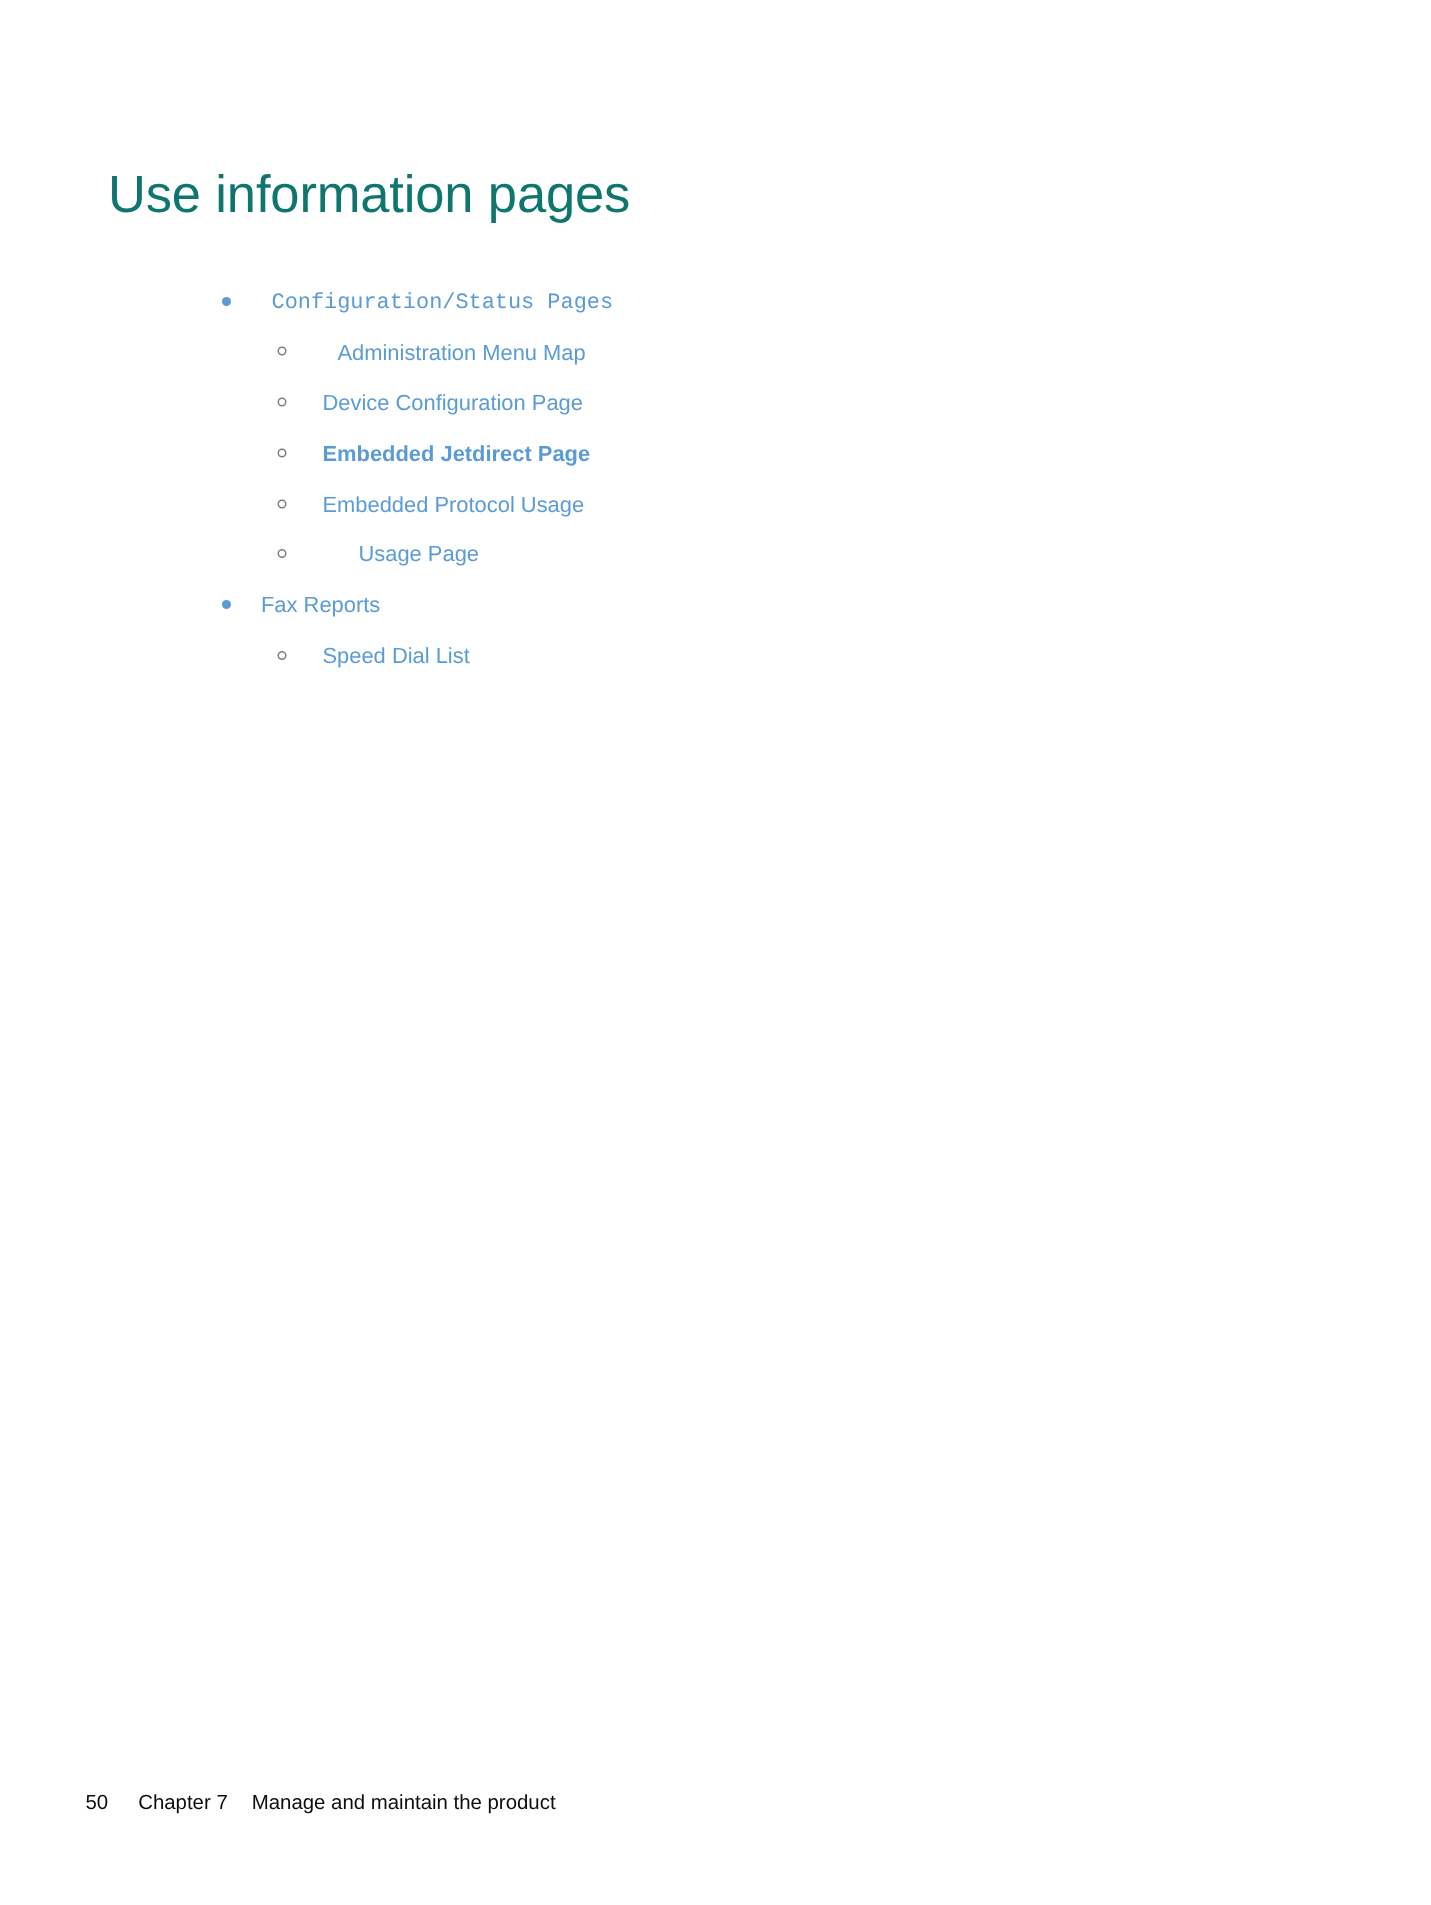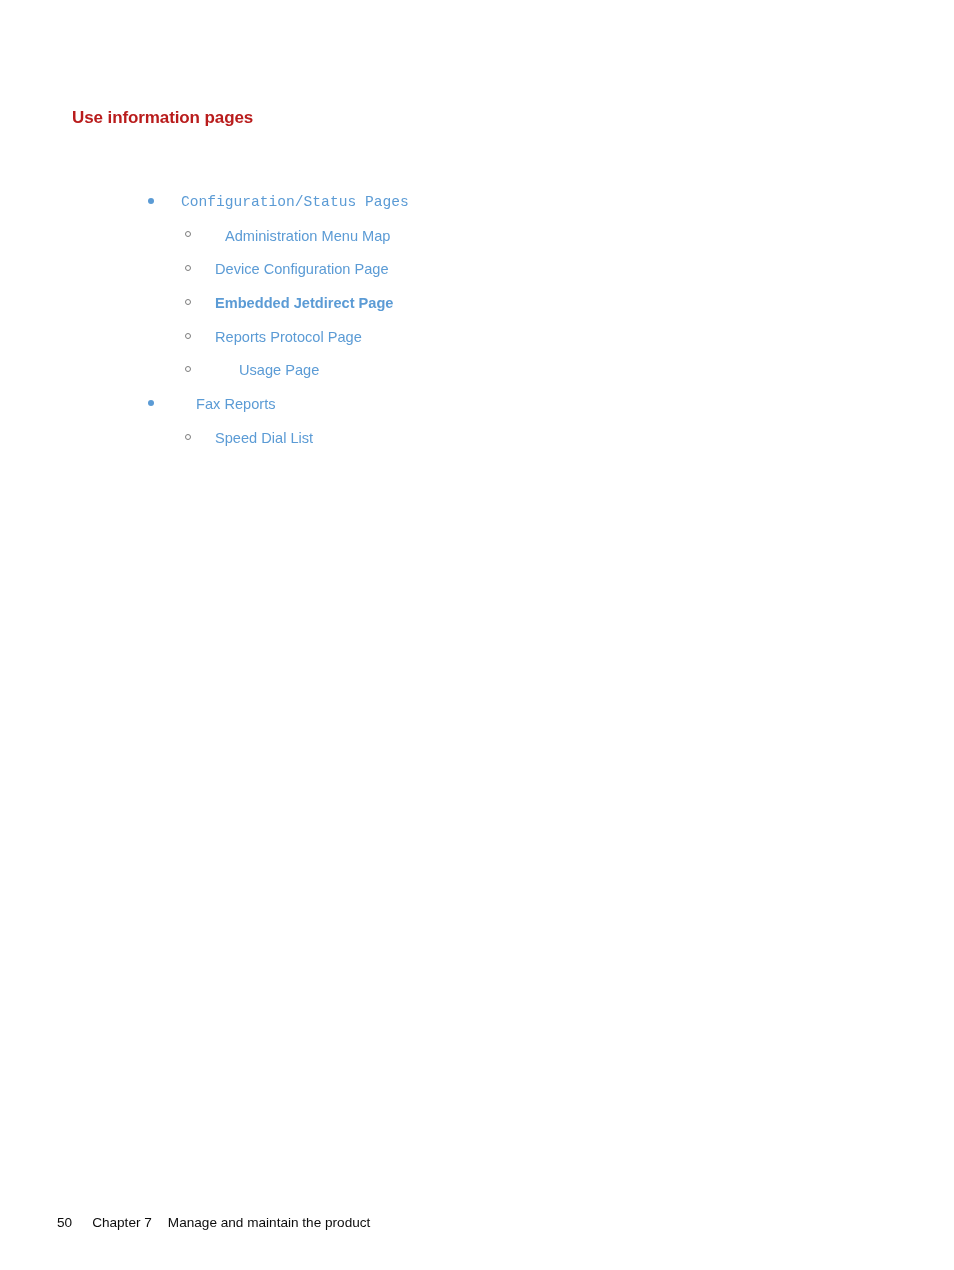--- a/index.html
+++ b/index.html
@@ -22,24 +22,24 @@
     width: 954px;
     height: 1270px;
     overflow: hidden;
   }
 
   
   .page-heading {
     position: absolute;
     left: 72px;
     top: 92px;
-    font-size: 17px;
-    font-weight: bold;
+    font-size: 35px;
+    font-weight: normal;
     letter-spacing: -0.1px;
-    color: #b91c1c;
+    color: #0f766e;
     line-height: 30px;
     white-space: nowrap;
   }
 
   
   .intro-paragraph {
     position: absolute;
     left: 144px;
     top: 139px;
     width: 724px;
@@ -98,21 +98,21 @@
     position: absolute;
     left: 57px;
     top: 1193px;
     font-size: 13.6px;
     line-height: 18px;
     color: #0d0d0d;
     white-space: nowrap;
   }
   .footer-page-number { display: inline-block; }
   .footer-chapter { display: inline-block; margin-left: 20px; }
-  .footer-title { display: inline-block; margin-left: 16px; margin-top: 21px; }
+  .footer-title { display: inline-block; margin-left: 16px; }
 </style>
 </head>
 <body>
 
 <div class="page">
 
   <h1 class="page-heading">Use information pages</h1>
 
 
   <div class="list-block">
@@ -132,31 +132,31 @@
       <span class="li-label" style="left:215px; top:259px;">Device Configuration Page</span>
     </div>
 
     <div class="li">
       <span class="marker-circle" style="left:185px; top:299px;"></span>
       <span class="li-label" style="left:215px; top:293px;font-weight:bold;">Embedded Jetdirect Page</span>
     </div>
 
     <div class="li">
       <span class="marker-circle" style="left:185px; top:333px;"></span>
-      <span class="li-label" style="left:215px; top:327px;">Reports Protocol Page</span>
+      <span class="li-label" style="left:215px; top:327px;">Embedded Protocol Usage</span>
     </div>
 
     <div class="li">
       <span class="marker-circle" style="left:185px; top:366px;"></span>
       <span class="li-label" style="left:215px; top:360px;margin-left:24px;">Usage Page</span>
     </div>
 
     <div class="li">
       <span class="marker-disc" style="left:148px; top:400px;"></span>
-      <span class="li-label" style="left:196px; top:394px;">Fax Reports</span>
+      <span class="li-label" style="left:174px; top:394px;">Fax Reports</span>
     </div>
 
     <div class="li">
       <span class="marker-circle" style="left:185px; top:434px;"></span>
       <span class="li-label" style="left:215px; top:428px;">Speed Dial List</span>
     </div>
 
   </div>
 
   <div class="footer">

